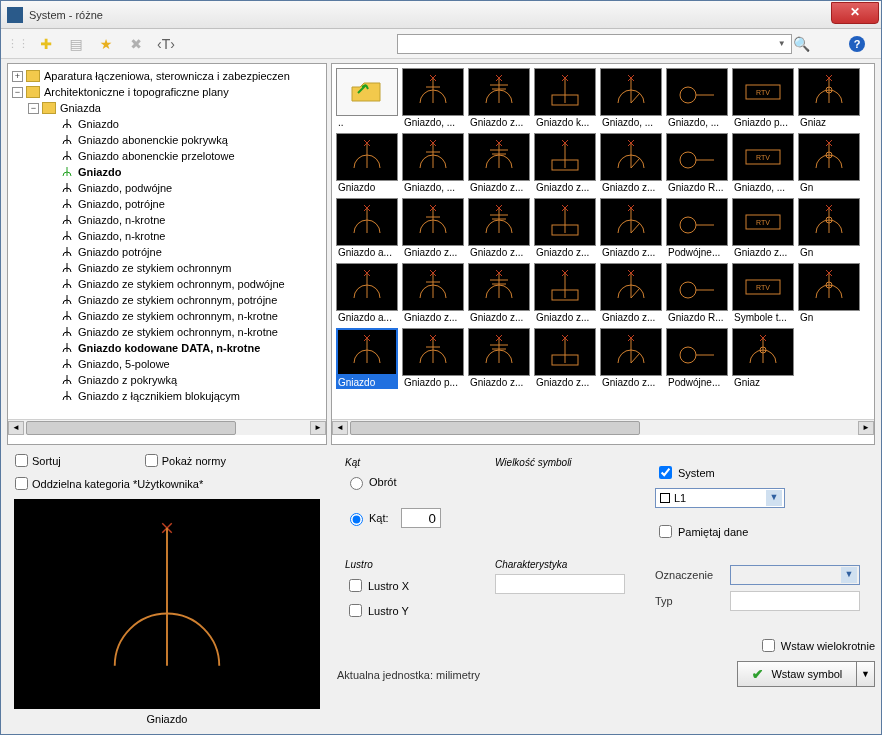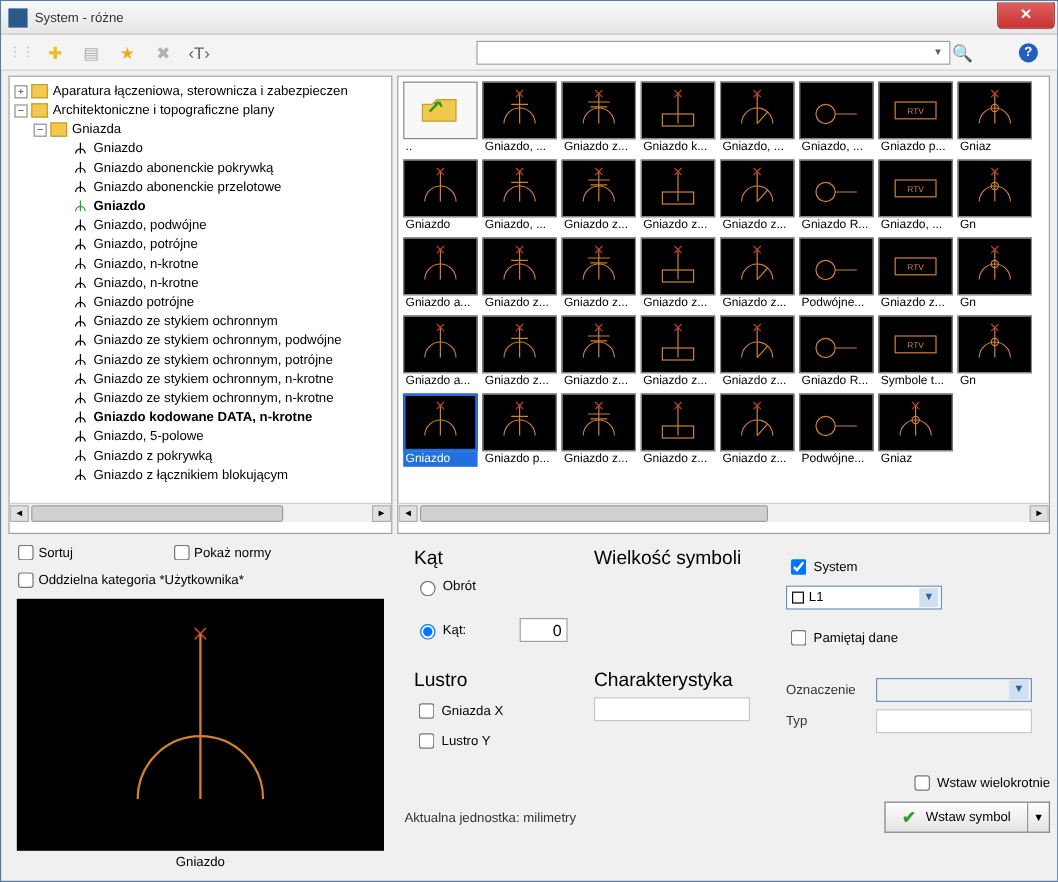--- a/index.html
+++ b/index.html
@@ -217,21 +217,21 @@
 
   .bottom-right {
     flex: 1;
     padding-left: 10px;
     position: relative;
   }
   .group {
     position: relative;
     padding: 8px 8px 4px 8px;
   }
-  .group-title { color: #000; font-size: 16px; margin-bottom: 4px; }
+  .group-title { color: #000; font-size: 10px; margin-bottom: 4px; font-style: italic; }
   .radio-row, .check-row { display: flex; align-items: center; margin: 6px 0; }
   .radio-row input, .check-row input { margin-right: 6px; }
   .num-input {
     width: 40px;
     height: 20px;
     border: 1px solid #a0a0a0;
     text-align: right;
     padding: 0 4px;
     background: #fff;
   }
@@ -1000,21 +1000,21 @@
       <div style="display:flex;">
 
         <div class="group" style="width:150px;">
           <div class="group-title">Kąt</div>
           <div class="radio-row">
               <input type="radio" name="ang" style="">
               <span>Obrót</span>
             </div>
           <div class="radio-row" style="margin-top:18px;">
             <input type="radio" name="ang" checked="" style="">
-            <span style="width:64px;">Kąt:</span>
+            <span style="width:32px;">Kąt:</span>
             <input class="num-input" value="0" style="">
           </div>
         </div>
 
         <div class="group" style="width:160px;">
           <div class="group-title">Wielkość symboli</div>
         </div>
 
         <div class="group" style="flex:1;">
           <div class="check-row">
@@ -1032,21 +1032,21 @@
             </div>
         </div>
       </div>
 
       <div style="display:flex;">
 
         <div class="group" style="width:150px;">
           <div class="group-title">Lustro</div>
           <div class="check-row">
               <input type="checkbox" style="">
-              <span>Gniazda X</span>
+              <span>Lustro X</span>
             </div>
           <div class="check-row">
               <input type="checkbox" style="">
               <span>Lustro Y</span>
             </div>
         </div>
 
         <div class="group" style="width:160px;">
           <div class="group-title">Charakterystyka</div>
           <input class="char-input" style="">

